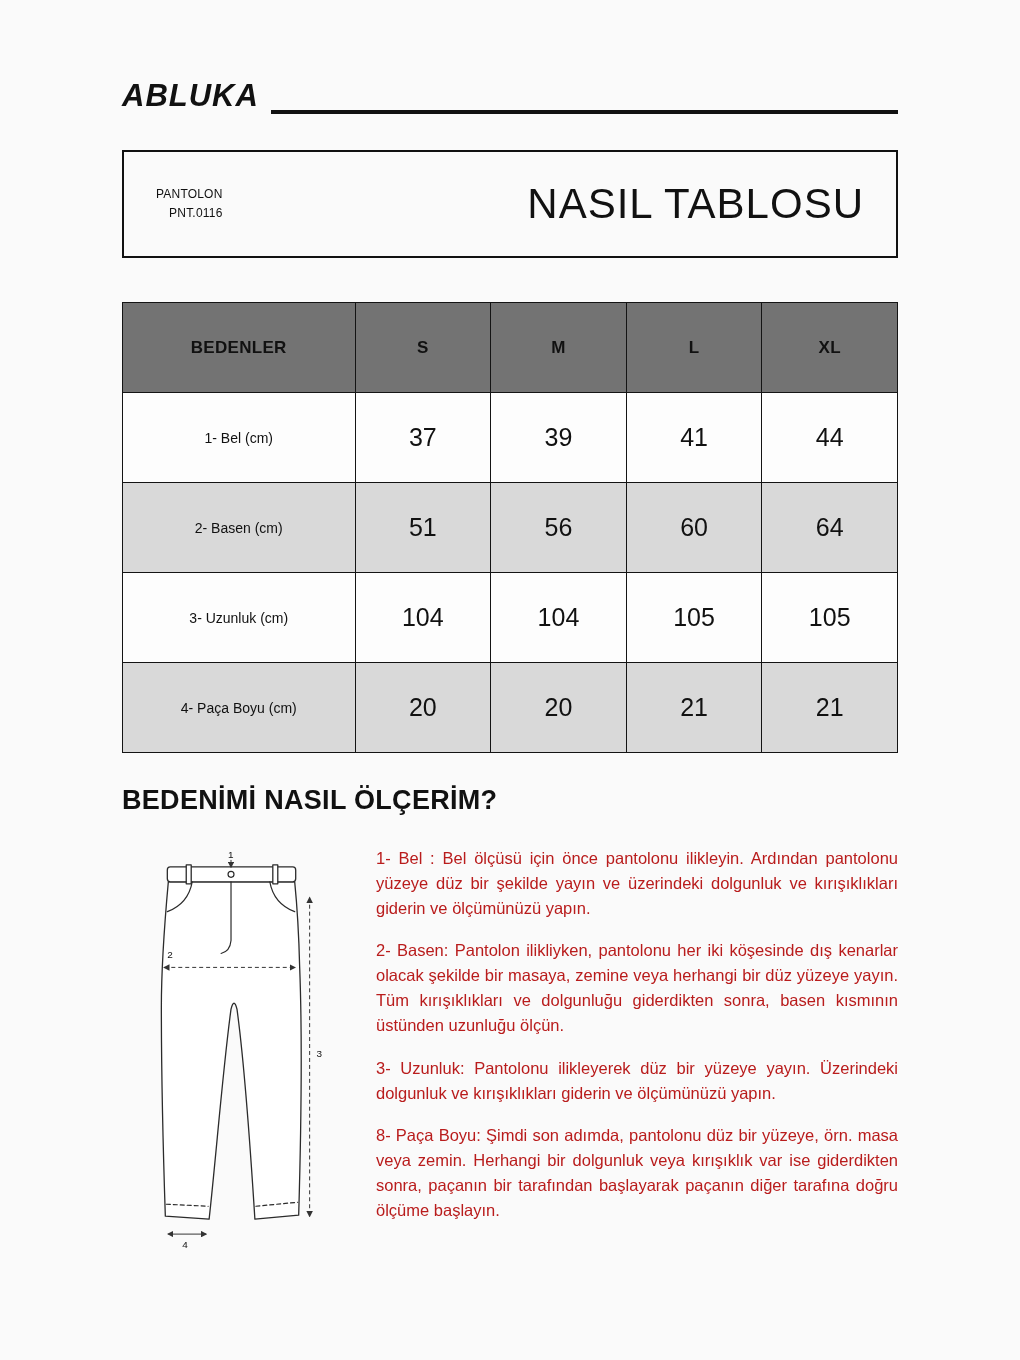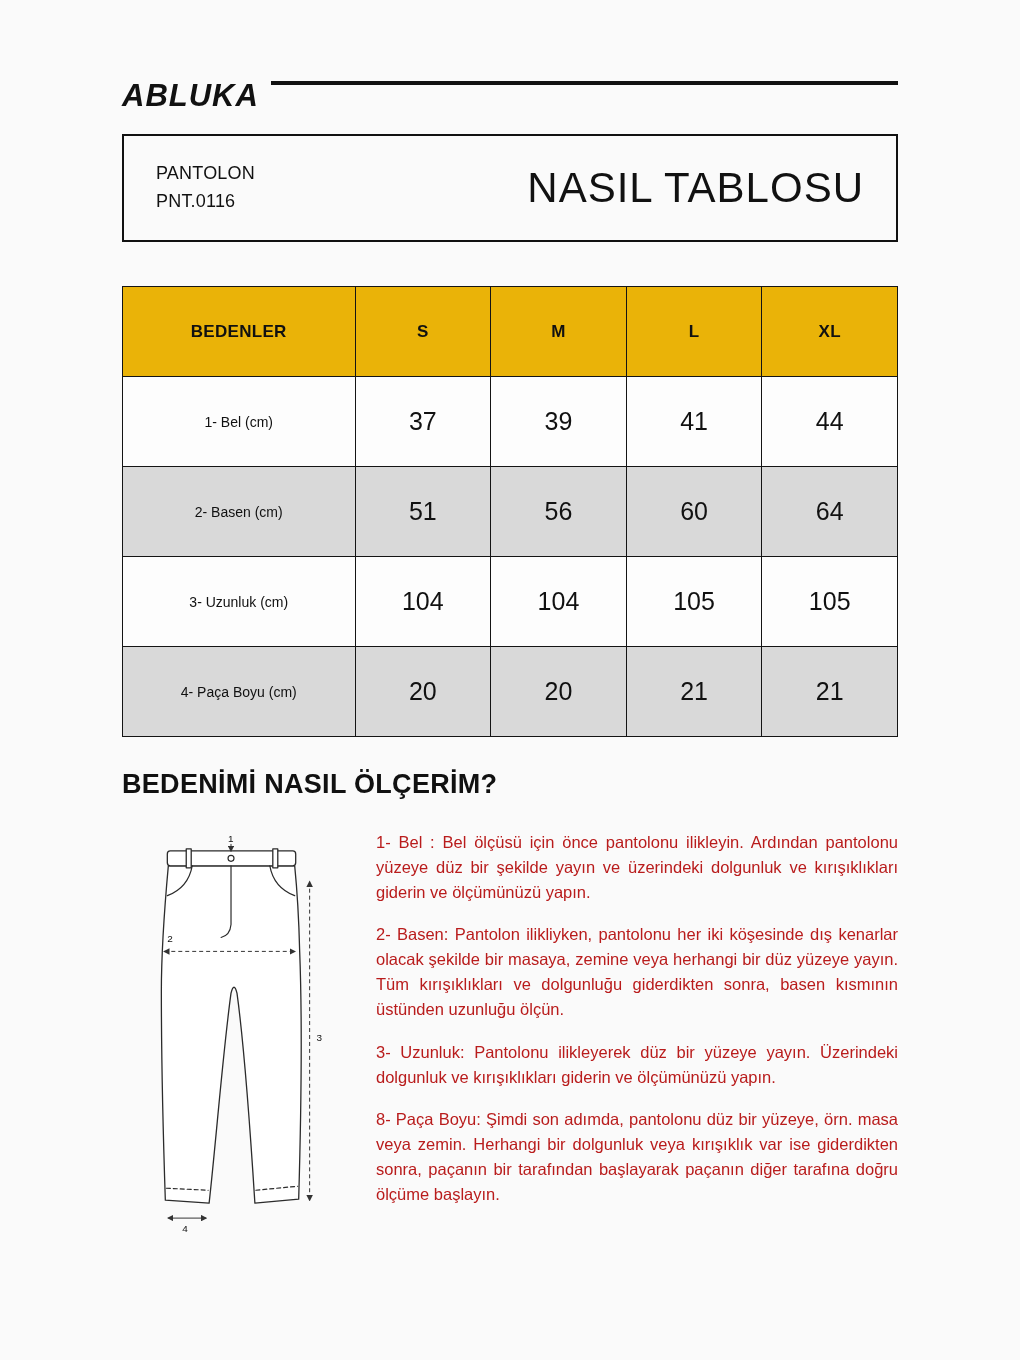--- a/index.html
+++ b/index.html
@@ -6,44 +6,44 @@
   html,body { width:1020px; height:1360px; }
   body {
     background:#fafafa;
     color:#111;
     font-family:"Liberation Sans", sans-serif;
     overflow:hidden;
   }
   .page { width:1020px; height:1360px; padding:78px 122px 0 122px; }
 
   
-  .brand-row { display:flex; align-items:flex-start; gap:12px; margin-bottom:20px; }
+  .brand-row { display:flex; align-items:flex-end; gap:12px; margin-bottom:36px; }
   .logo { font-size:31px; font-weight:bold; font-style:italic; letter-spacing:1px; white-space:nowrap; }
   .brand-rule { flex:1; height:4px; background:#111; margin-top:3px; }
 
   
   .title-box {
     border:2px solid #111;
     height:108px;
     display:flex; justify-content:space-between; align-items:center;
     padding:0 32px 0 32px;
     margin-bottom:44px;
   }
-  .product { font-size:18px; line-height:1.55; letter-spacing:0.2px; }
+  .product { font-size:12px; line-height:1.55; letter-spacing:0.2px;text-align:right; }
   .doc-title { font-size:42px; font-weight:400; letter-spacing:1px; }
 
   
   table.size-table { width:100%; border-collapse:collapse; table-layout:fixed; }
   table.size-table col.c0 { width:30%; }
   table.size-table th, table.size-table td {
     border:1.5px solid #141414;
     text-align:center; vertical-align:middle;
     height:90px;
   }
-  table.size-table thead th { background:#eab308; font-size:17px; font-weight:bold; letter-spacing:0.3px; }
+  table.size-table thead th { background:#737373; font-size:17px; font-weight:bold; letter-spacing:0.3px; }
   table.size-table tbody tr:nth-child(odd)  { background:#fdfdfd; }
   table.size-table tbody tr:nth-child(even) { background:#d9d9d9; }
   td.lbl { font-size:14px; }
   td.val { font-size:25px; }
 
   
   .measure-heading { font-size:27px; font-weight:bold; letter-spacing:0.3px; margin:32px 0 30px 0; }
   .measure-row { display:flex; gap:42px; }
   .diagram-wrap { flex:0 0 205px; padding-left:12px; }
   .instructions { flex:1; }

